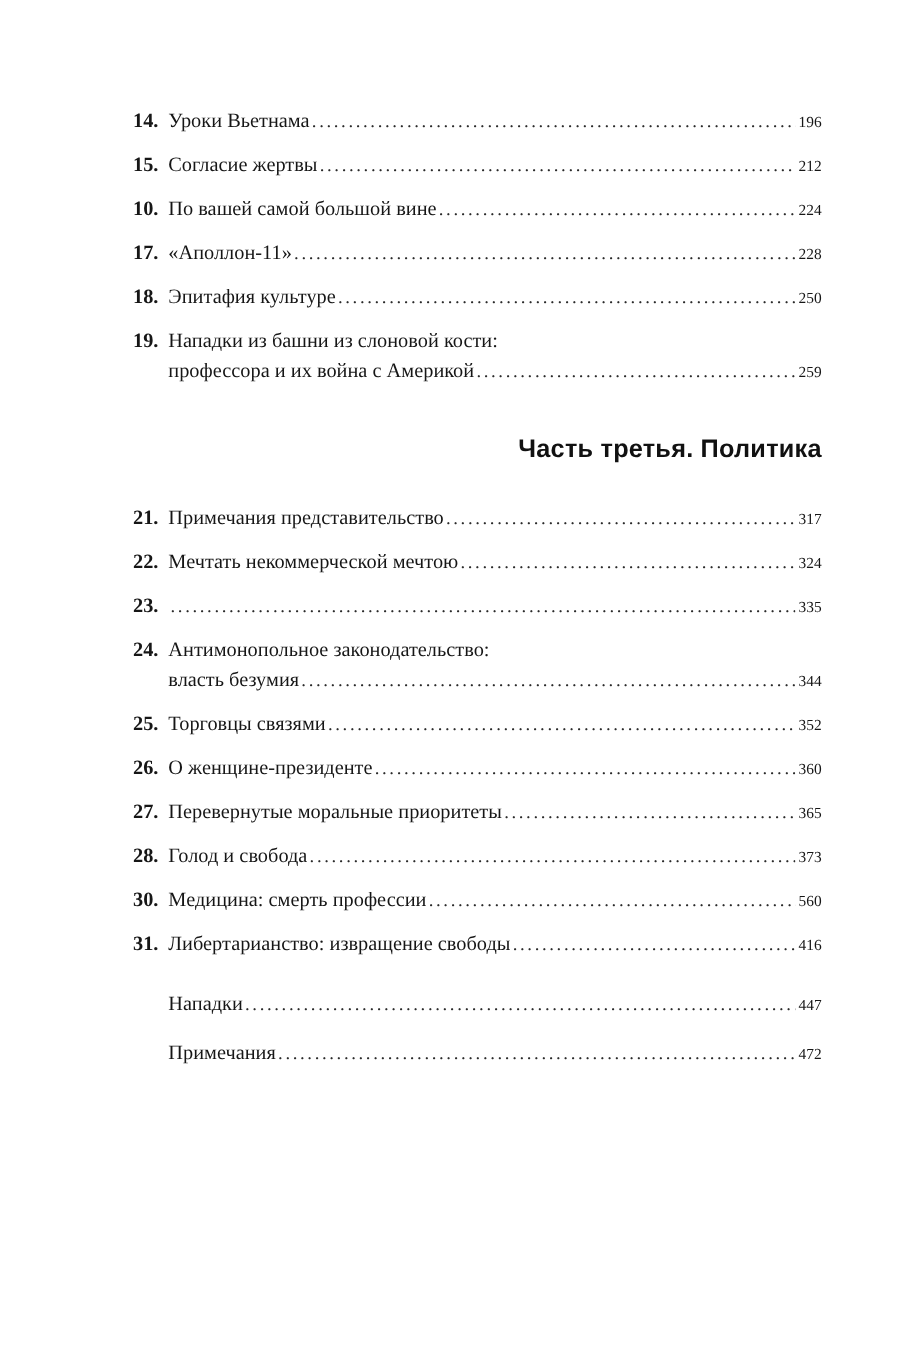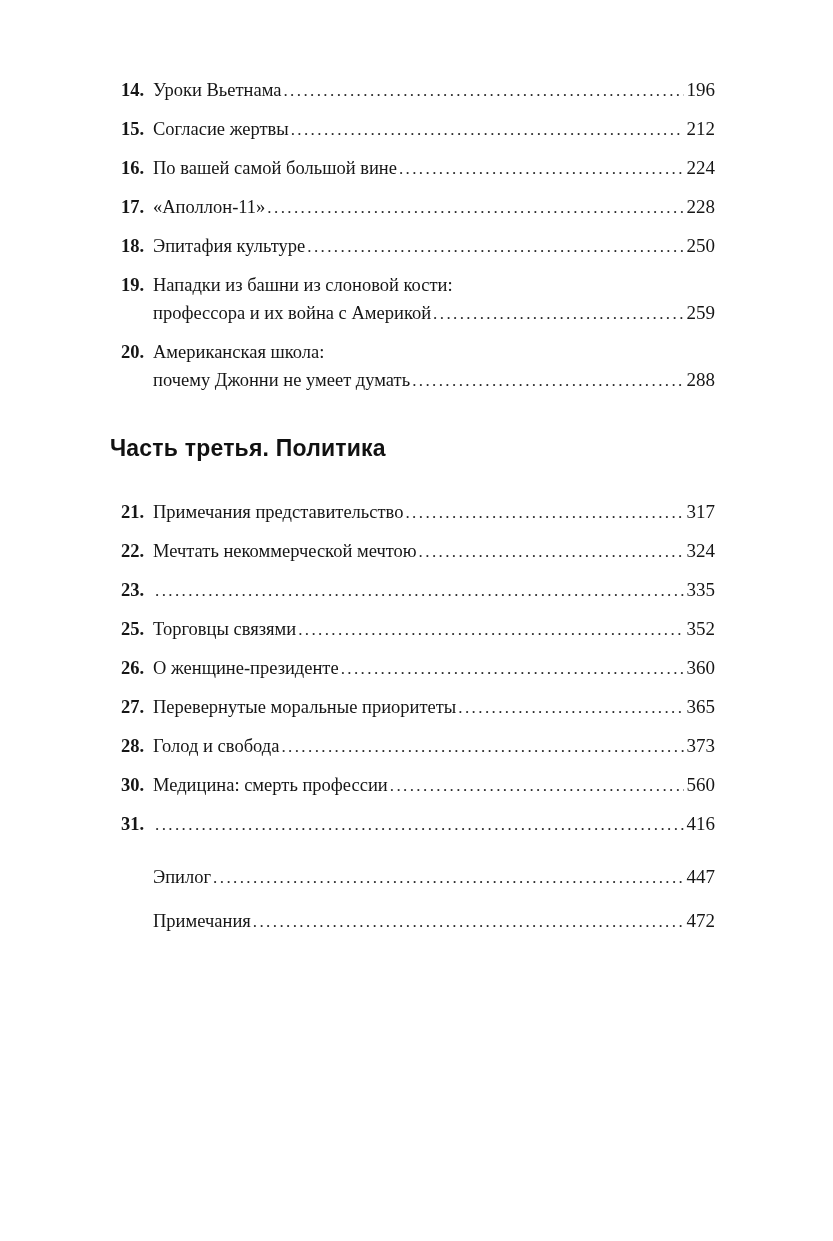--- a/index.html
+++ b/index.html
@@ -6,25 +6,26 @@
     margin: 0;
     padding: 0;
     background: #ffffff;
   }
   .page {
     position: relative;
     width: 833px;
     height: 1072px;
     background: #ffffff;
     box-sizing: border-box;
-    padding: 76px 118px 0 110px;
+    padding: 76px 86px 0 110px;
     font-family: "Liberation Serif", "DejaVu Serif", serif;
     color: #161616;
     font-size: 18.5px;
     overflow: hidden;
+    margin-top: 20px;
   }
   .toc {
     width: 100%;
   }
   .entry {
     margin-bottom: 10px;
   }
   .line {
     display: flex;
     align-items: baseline;
@@ -49,29 +50,29 @@
     margin: 0 3px 0 2px;
   }
   .leader::after {
     content: "........................................................................................................................................................";
     letter-spacing: 2.4px;
     font-size: 17px;
     color: #2a2a2a;
   }
   .page-num {
     flex: 0 0 auto;
-    font-size: 19px;
+    font-size: 14px;
     white-space: nowrap;
   }
   .section-heading {
     font-family: "Liberation Sans", "DejaVu Sans", sans-serif;
     font-weight: 700;
     font-size: 23px;
     color: #111111;
-    text-align: left;
+    text-align: right;
     margin: 40px 0 36px 0;
     letter-spacing: 0.2px;
   }
   .back-matter {
     margin-top: 24px;
   }
   .back-matter .entry {
     margin-bottom: 15px;
   }
 </style>
@@ -92,21 +93,21 @@
         <div class="entry">
           <div class="line">
             <span class="num">15.</span>
             <span class="text">Согласие жертвы</span>
             <span class="leader"></span>
             <span class="page-num">212</span>
           </div>
         </div>
         <div class="entry">
           <div class="line">
-            <span class="num">16.</span>
+            <span class="num">10.</span>
             <span class="text">По вашей самой большой вине</span>
             <span class="leader"></span>
             <span class="page-num">224</span>
           </div>
         </div>
         <div class="entry">
           <div class="line">
             <span class="num">17.</span>
             <span class="text">«Аполлон-11»</span>
             <span class="leader"></span>
@@ -124,32 +125,20 @@
         <div class="entry">
           <div class="line">
             <span class="num">19.</span>
             <span class="text">Нападки из башни из слоновой кости:</span>
           </div>
           <div class="line">
             <span class="num"></span>
             <span class="text">профессора и их война с Америкой</span>
             <span class="leader"></span>
             <span class="page-num">259</span>
-          </div>
-        </div>
-        <div class="entry">
-          <div class="line">
-            <span class="num">20.</span>
-            <span class="text">Американская школа:</span>
-          </div>
-          <div class="line">
-            <span class="num"></span>
-            <span class="text">почему Джонни не умеет думать</span>
-            <span class="leader"></span>
-            <span class="page-num">288</span>
           </div>
         </div>
       </div>
     <h2 class="section-heading">Часть третья. Политика</h2>
     <div id="part3-list">
         <div class="entry">
           <div class="line">
             <span class="num">21.</span>
             <span class="text">Примечания представительство</span>
             <span class="leader"></span>
@@ -166,20 +155,32 @@
         </div>
         <div class="entry">
           <div class="line">
             <span class="num">23.</span>
             <span class="leader"></span>
             <span class="page-num">335</span>
           </div>
         </div>
         <div class="entry">
           <div class="line">
+            <span class="num">24.</span>
+            <span class="text">Антимонопольное законодательство:</span>
+          </div>
+          <div class="line">
+            <span class="num"></span>
+            <span class="text">власть безумия</span>
+            <span class="leader"></span>
+            <span class="page-num">344</span>
+          </div>
+        </div>
+        <div class="entry">
+          <div class="line">
             <span class="num">25.</span>
             <span class="text">Торговцы связями</span>
             <span class="leader"></span>
             <span class="page-num">352</span>
           </div>
         </div>
         <div class="entry">
           <div class="line">
             <span class="num">26.</span>
             <span class="text">О женщине-президенте</span>
@@ -207,30 +208,31 @@
           <div class="line">
             <span class="num">30.</span>
             <span class="text">Медицина: смерть профессии</span>
             <span class="leader"></span>
             <span class="page-num">560</span>
           </div>
         </div>
         <div class="entry">
           <div class="line">
             <span class="num">31.</span>
+            <span class="text">Либертарианство: извращение свободы</span>
             <span class="leader"></span>
             <span class="page-num">416</span>
           </div>
         </div>
       </div>
     <div id="back-matter-list" class="back-matter">
         <div class="entry">
           <div class="line">
             <span class="num"></span>
-            <span class="text">Эпилог</span>
+            <span class="text">Нападки</span>
             <span class="leader"></span>
             <span class="page-num">447</span>
           </div>
         </div>
         <div class="entry">
           <div class="line">
             <span class="num"></span>
             <span class="text">Примечания</span>
             <span class="leader"></span>
             <span class="page-num">472</span>

